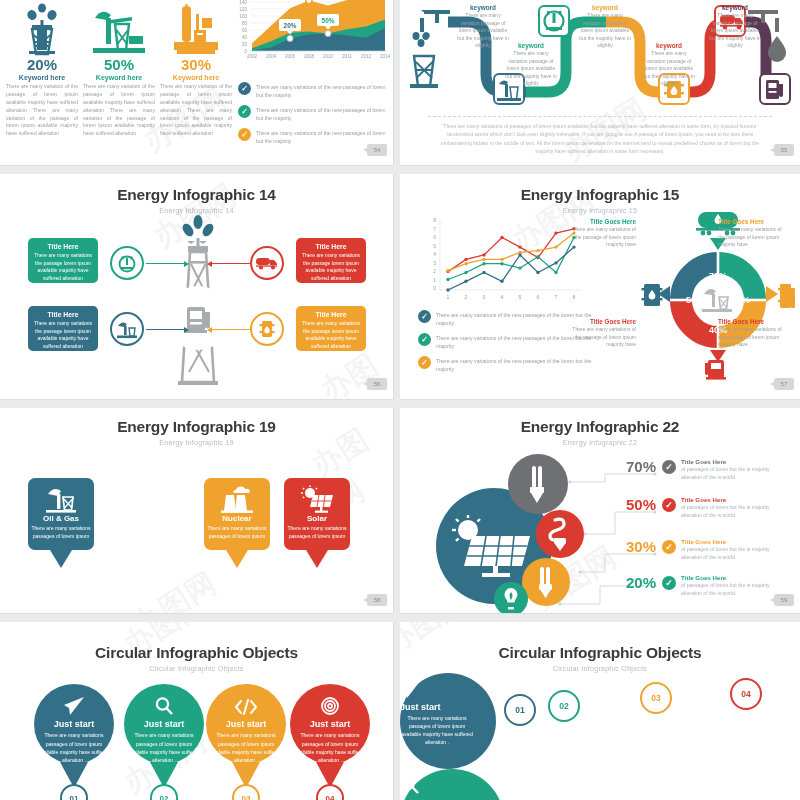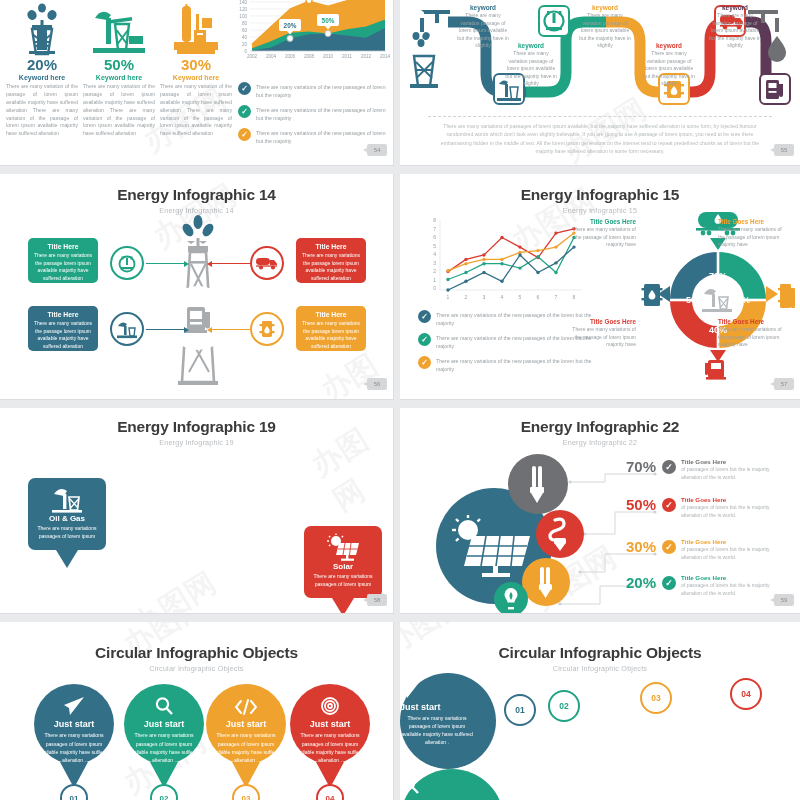--- a/index.html
+++ b/index.html
@@ -113,21 +113,21 @@
   .s57 { left:400px; top:174px; width:400px; height:226px; }
   .s57 .lc { position:absolute; left:16px; top:42px; width:170px; height:92px; }
   .s57 .bullets { position:absolute; left:18px; top:136px; width:178px; }
   .s57 .donut { position:absolute; left:240px; top:34px; width:156px; height:172px; }
   .s57 .lbl { position:absolute; width:64px; }
   .s57 .lbl .h { font-size:6.3px; font-weight:bold; }
   .s57 .lbl .p { font-size:5px; color:#9aa0a4; line-height:1.5; margin-top:1px; }
 
   
   .s58 { left:0; top:408px; width:394px; height:206px; }
-  .s58 .pin { position:absolute; width:78px; }
+  .s58 .pin { position:absolute; width:66px; }
   .s58 .pin .body { border-radius:7px; height:72px; color:#fff; padding-top:6px; }
   .s58 .pin .icoarea { height:30px; display:flex; align-items:center; justify-content:center; }
   .s58 .pin .h { text-align:center; font-size:8px; font-weight:bold; }
   .s58 .pin .p { text-align:center; font-size:5.1px; line-height:1.55; margin-top:2px; }
   .s58 .pin .tail {
     width:0; height:0; margin:0 auto;
     border-left:11px solid transparent; border-right:11px solid transparent;
   }
 
   
@@ -752,22 +752,39 @@
             </g>
           </svg>
         </div>
         <div class="h">Oil &amp; Gas</div>
         <div class="p">There are many variations passages of lorem ipsum</div>
       </div>
       <div class="tail" style="border-top:18px solid #337088"></div>
     </div>
 
 
-
-    <div class="pin" style="left:304px;top:70px;margin-top:48px;">
+    <div class="pin" style="left:204px;top:70px;">
+      <div class="body" style="background:#F0A22E">
+        <div class="icoarea">
+          <svg width="34" height="28" viewBox="0 0 34 28">
+            <g fill="#fff">
+              <path d="M16 5 c0 -4 8 -5 9 -1 c4 -1 6 2 4 4 h-14 c-2 0 -2.5 -3 1 -3z"></path>
+              <path d="M6 10 h8 l2 16 h-12 z"></path>
+              <path d="M17 10 h8 l2 16 h-12 z"></path>
+              <rect x="1" y="25.5" width="32" height="2.4"></rect>
+            </g>
+          </svg>
+        </div>
+        <div class="h">Nuclear</div>
+        <div class="p">There are many variations passages of lorem ipsum</div>
+      </div>
+      <div class="tail" style="border-top:18px solid #F0A22E"></div>
+    </div>
+
+    <div class="pin" style="left:284px;top:70px;">
       <div class="body" style="background:#D93B30">
         <div class="icoarea">
           <svg width="36" height="28" viewBox="0 0 36 28">
             <g fill="#fff">
               <circle cx="11" cy="8" r="5"></circle>
               <g stroke="#fff" stroke-width="1.4">
                 <line x1="11" y1="0.5" x2="11" y2="2"></line>
                 <line x1="4" y1="3" x2="5.2" y2="4.2"></line>
                 <line x1="2" y1="8" x2="4" y2="8"></line>
                 <line x1="4" y1="13" x2="5.2" y2="11.8"></line>

